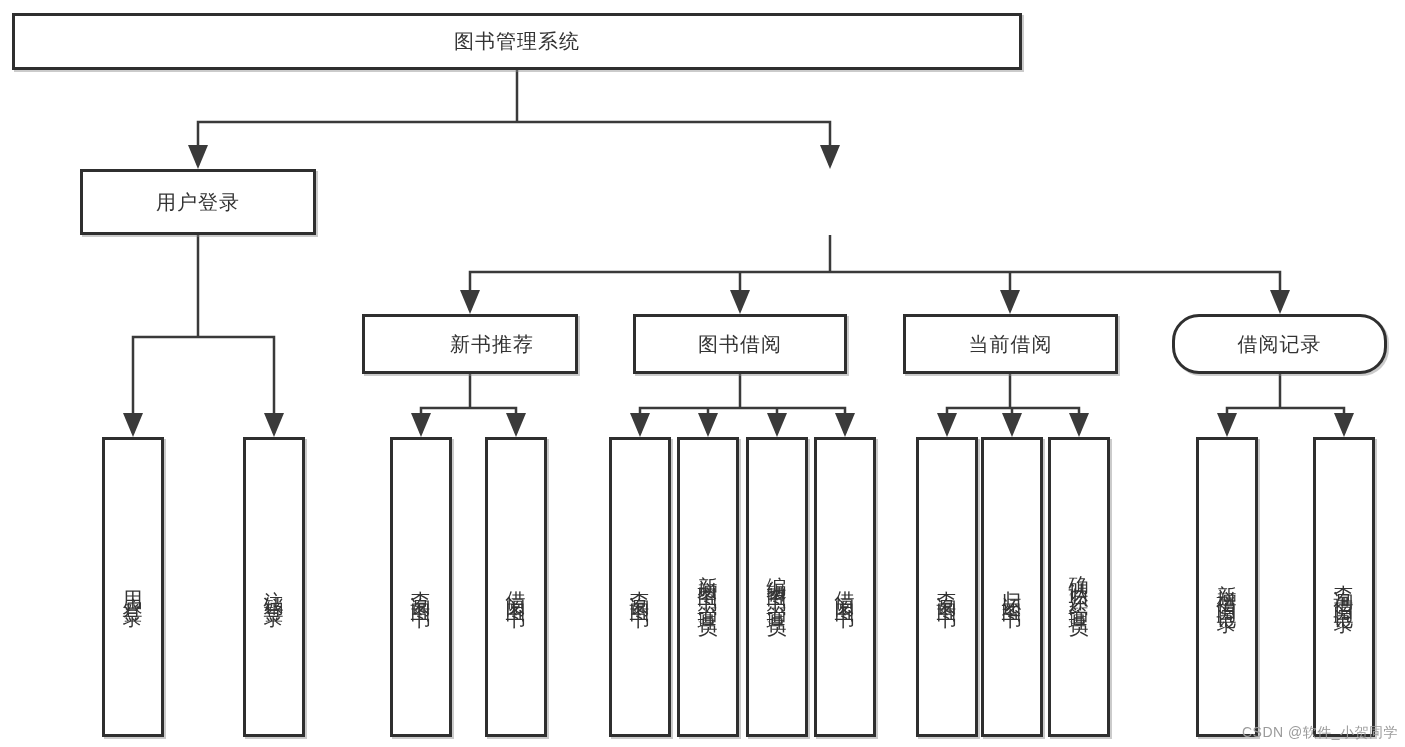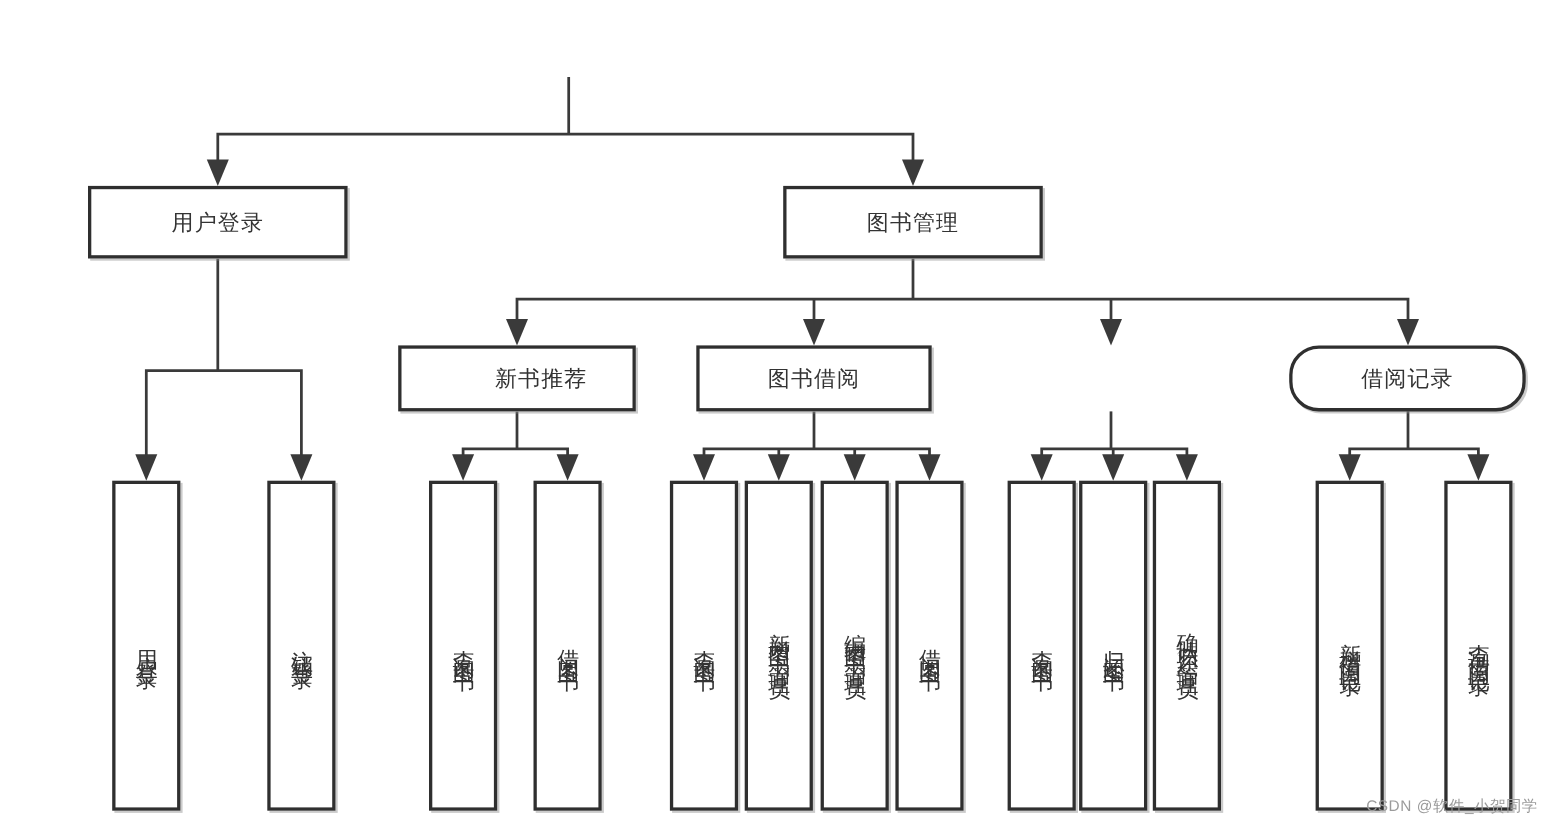--- a/index.html
+++ b/index.html
@@ -119,26 +119,27 @@
       <polygon points="767,413 787,413 777,437"></polygon>
       <polygon points="835,413 855,413 845,437"></polygon>
       <polygon points="937,413 957,413 947,437"></polygon>
       <polygon points="1002,413 1022,413 1012,437"></polygon>
       <polygon points="1069,413 1089,413 1079,437"></polygon>
       <polygon points="1217,413 1237,413 1227,437"></polygon>
       <polygon points="1334,413 1354,413 1344,437"></polygon>
     </g>
   </svg>
 
+  <div class="node" style="left:12px; top:13px; width:1010px; height:57px;">图书管理系统</div>
 
   <div class="node" style="left:80px; top:169px; width:236px; height:66px;">用户登录</div>
-  <div class="node" style="left:712px; top:169px; width:236px; height:66px;">图书管理</div>
 
   <div class="node" style="left:362px; top:314px; width:216px; height:60px;padding-left:44px;">新书推荐</div>
   <div class="node" style="left:633px; top:314px; width:214px; height:60px;">图书借阅</div>
+  <div class="node" style="left:903px; top:314px; width:215px; height:60px;">当前借阅</div>
   <div class="node" style="left:1172px; top:314px; width:215px; height:60px;border-radius:27px;">借阅记录</div>
 
   <div class="leaf" style="left:102px;">
     <span class="vtext">用户登录</span>
   </div>
   <div class="leaf" style="left:243px;">
     <span class="vtext">注销登录</span>
   </div>
 
   <div class="leaf" style="left:390px;">

